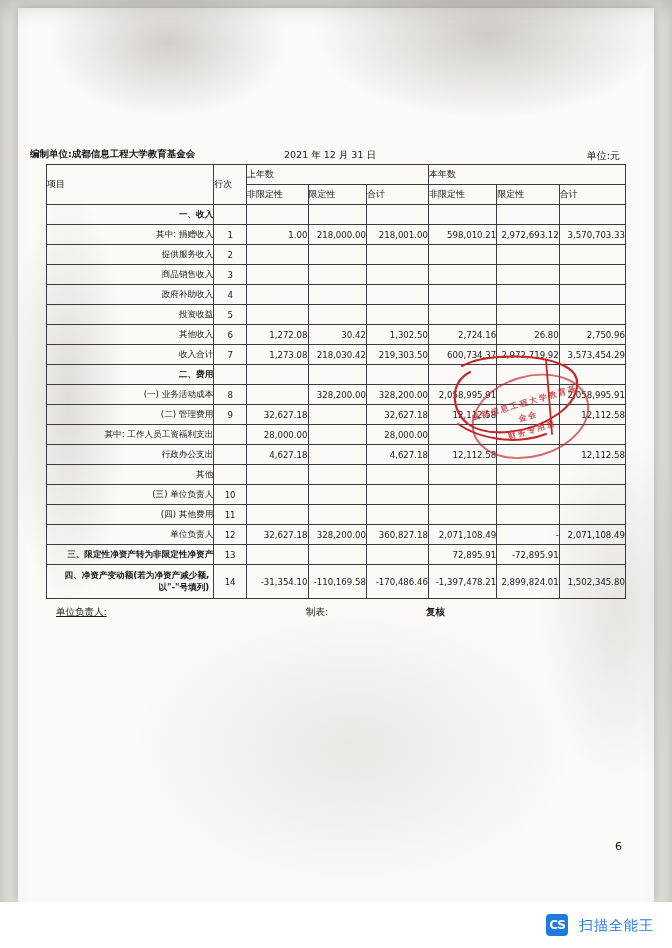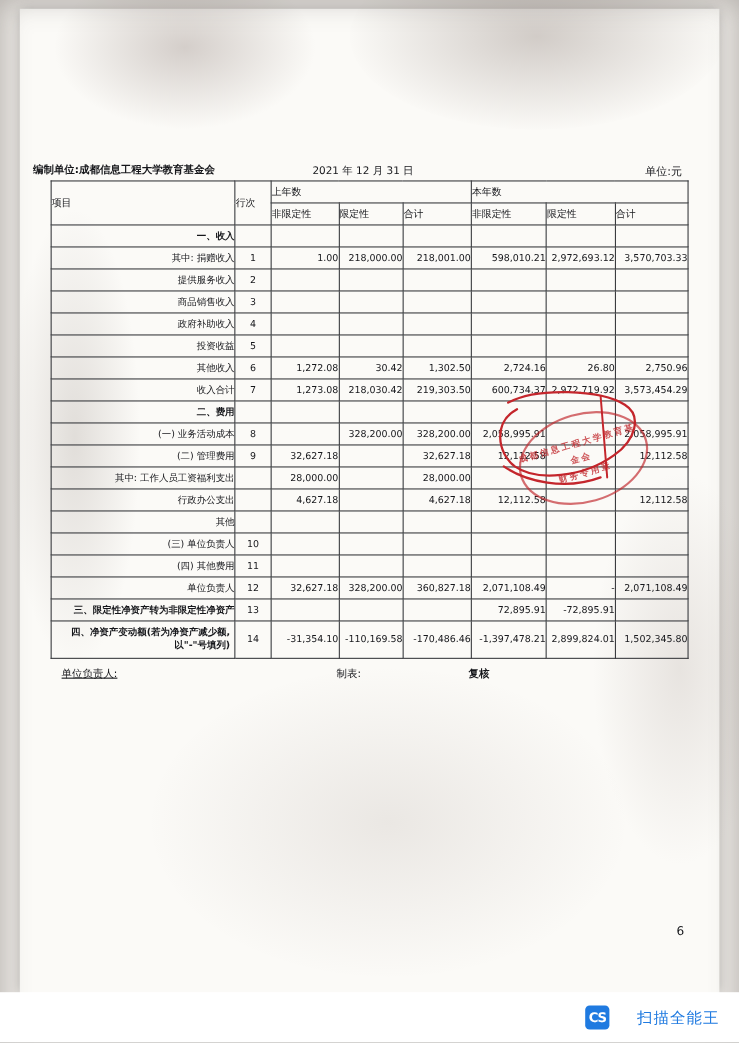--- a/index.html
+++ b/index.html
@@ -193,21 +193,21 @@
   .bottom-bar {
     position: absolute;
     left: 0;
     bottom: 0;
     width: 672px;
     height: 46px;
     background: #ffffff;
   }
   .cs-logo {
     position: absolute;
-    right: 118px;
+    right: 104px;
     bottom: 12px;
     width: 22px;
     height: 22px;
     border-radius: 4px;
     background: #1f7ae0;
     color: #fff;
     font-size: 12px;
     font-weight: bold;
     text-align: center;
     line-height: 22px;

